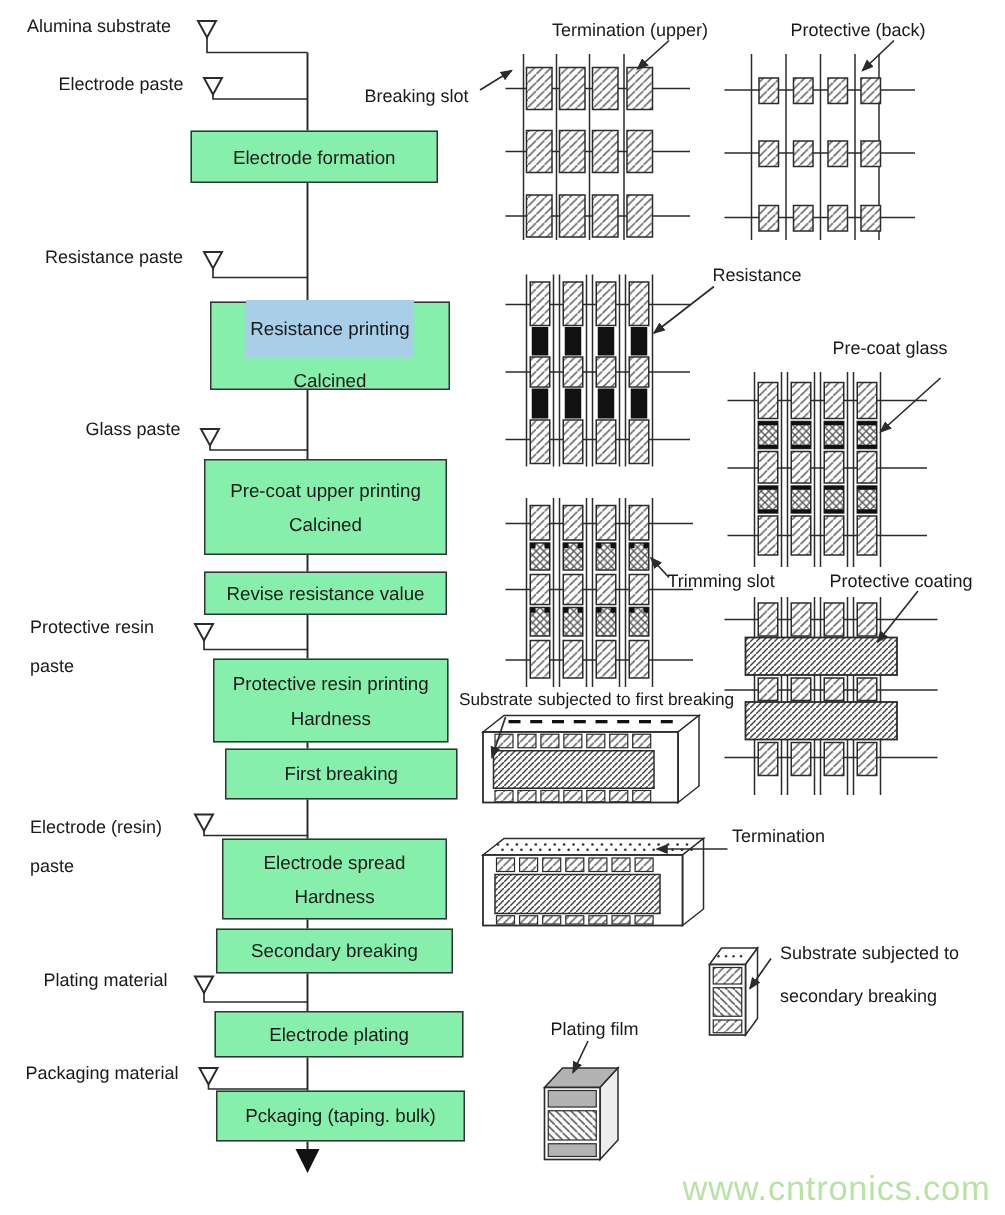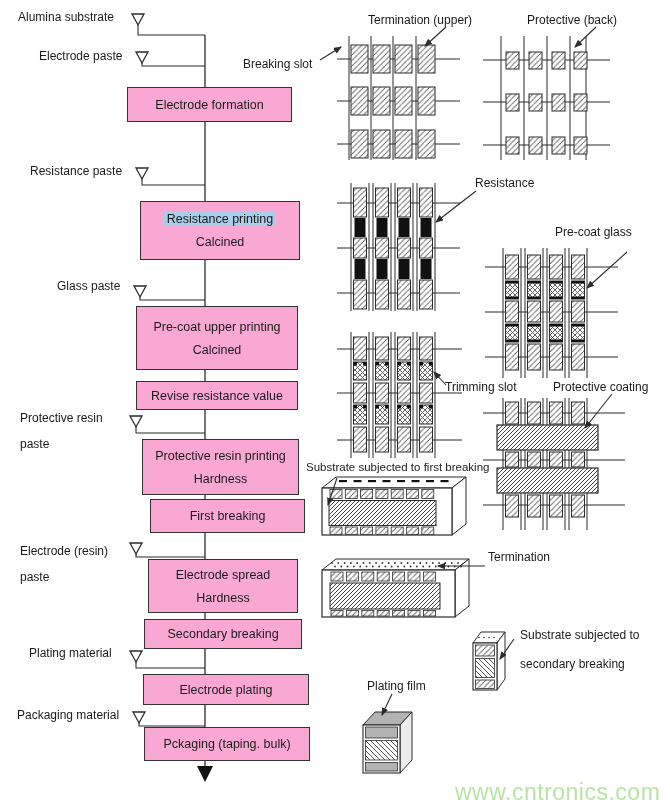--- a/index.html
+++ b/index.html
@@ -2,23 +2,23 @@
 <html><head>
 <meta charset="utf-8">
 <style>
   html,body{margin:0;padding:0;background:#fff;}
   .stage{position:relative;width:670px;height:810px;background:#fff;overflow:hidden;
          font-family:"Liberation Sans",sans-serif;color:#1a1a1a;}
   svg.art{position:absolute;left:0;top:0;z-index:1;}
   .lbl{position:absolute;font-size:12px;line-height:15px;white-space:pre-line;z-index:2;}
   .two26{line-height:26px;}
   .two29{line-height:29px;}
-  .box{position:absolute;border:1.5px solid #333;background:#f9a8d4;display:flex;flex-direction:column;
+  .box{position:absolute;border:1.5px solid #333;background:#86efac;display:flex;flex-direction:column;
        align-items:center;justify-content:center;gap:9px;font-size:12.5px;text-align:center;z-index:2;}
-  .box .hl{background:#a9cee9;padding:0 3px;}
+  .box .hl{background:#a9cee9;padding:12px 3px;}
   .shipment{position:absolute;font-size:11px;z-index:2;margin-top:29px;}
   .watermark{position:absolute;font-size:23px;letter-spacing:.5px;z-index:2;color:#b9e3a4;}
 </style>
 </head>
 <body>
 
 <div class="stage">
 
   <svg class="art" width="670" height="810" viewBox="0 0 670 810">
     <defs>

